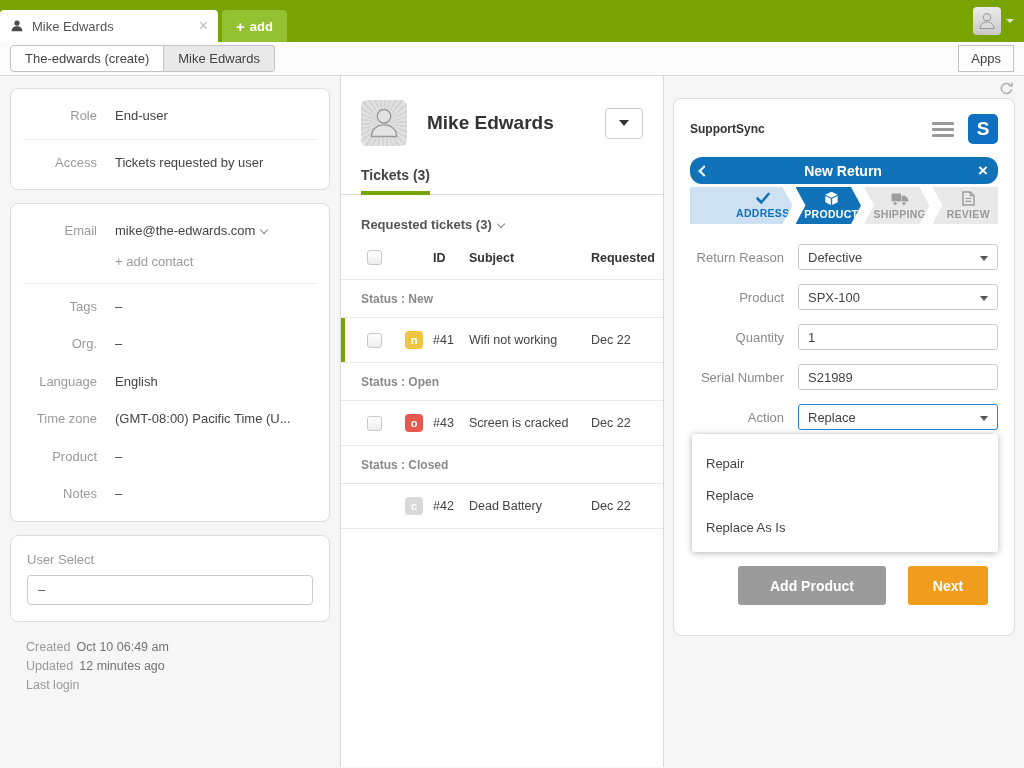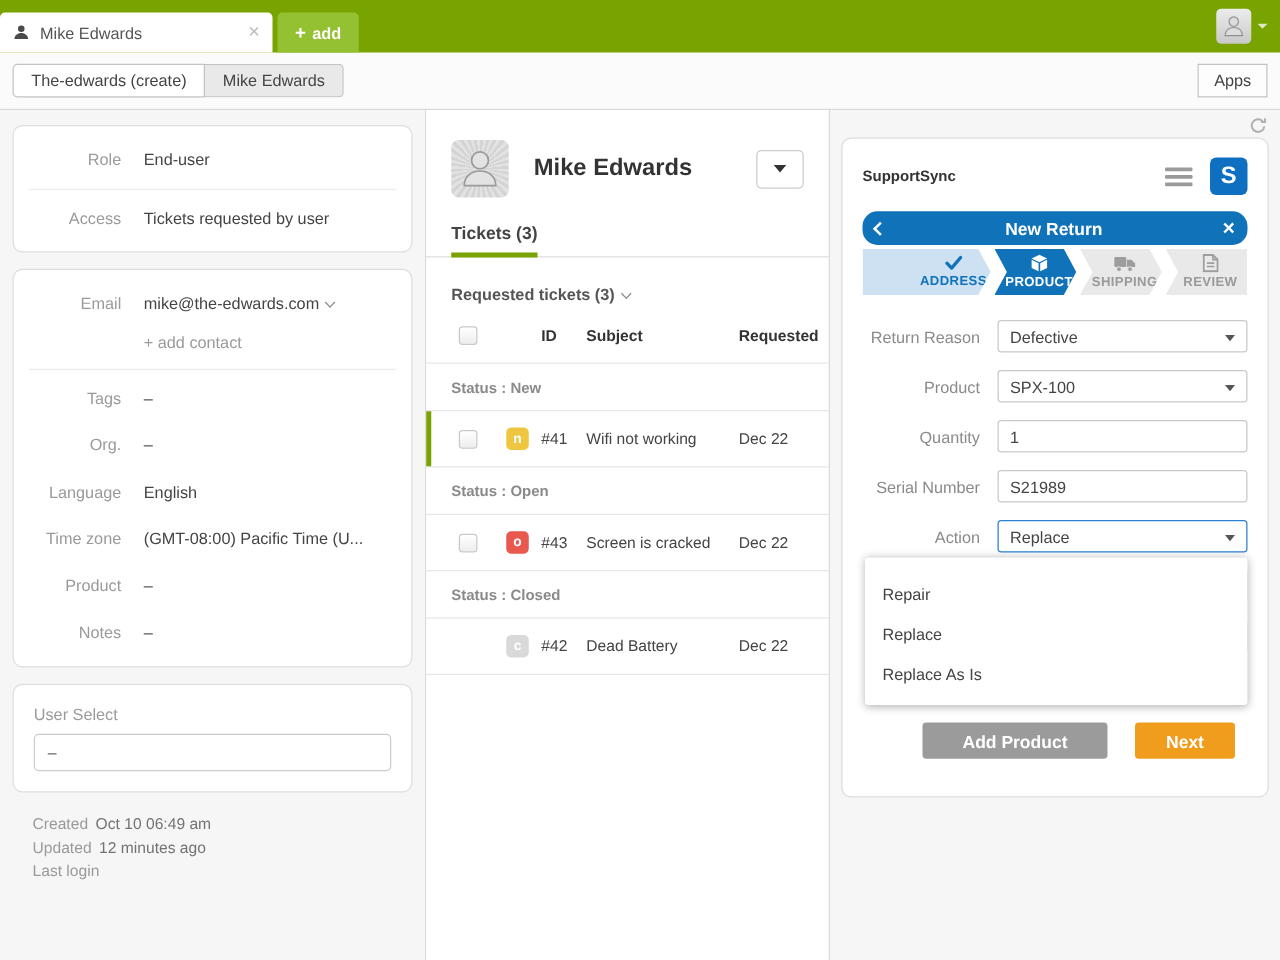--- a/index.html
+++ b/index.html
@@ -11,21 +11,21 @@
   .tab-active { width:218px; height:32px; background:#fff; border-radius:4px 4px 0 0; display:flex; align-items:center; padding:0 10px; gap:8px; }
   .tab-active .tab-title { font-size:13px; color:#555; flex:1; }
   .tab-close { color:#bbb; font-size:16px; line-height:1; cursor:pointer; }
   .tab-add { margin-left:4px; height:32px; background:#94c131; border-radius:4px 4px 0 0; color:#fff; font-size:13px; font-weight:bold; display:flex; align-items:center; padding:0 14px; gap:5px; }
   .tab-add .plus { font-size:15px; font-weight:bold; }
   .topbar-right { position:absolute; right:10px; top:7px; display:flex; align-items:center; gap:5px; }
   .avatar-sm { width:28px; height:28px; border-radius:4px; background:linear-gradient(#ececec,#c9c9c9); display:flex; align-items:center; justify-content:center; }
   .caret-white { width:0; height:0; border-left:4px solid transparent; border-right:4px solid transparent; border-top:4px solid rgba(255,255,255,.75); }
 
   
-  .subbar { height:46px; background:#fbfbfb; border-bottom:1px solid #d9d9d9; display:flex; align-items:center; padding:0 10px; }
+  .subbar { height:34px; background:#fbfbfb; border-bottom:1px solid #d9d9d9; display:flex; align-items:center; padding:0 10px; }
   .seg { display:flex; }
   .seg-btn { font-size:13px; color:#444; padding:5px 14px; border:1px solid #c3c3c3; background:#fff; cursor:pointer; }
   .seg-btn.first { border-radius:4px 0 0 4px; }
   .seg-btn.second { border-radius:0 4px 4px 0; border-left:none; background:#e9e9e9; }
   .apps-btn { margin-left:auto; font-size:13px; color:#444; padding:5px 12px; border:1px solid #c3c3c3; background:#fdfdfd; border-radius:0; cursor:pointer; }
 
   
   .main { display:flex; height:691px; }
   .col-left { width:341px; border-right:1px solid #d9d9d9; background:#f6f6f6; padding-top:12px; }
   .col-mid { width:323px; background:#fff; border-right:1px solid #d9d9d9; position:relative; }
@@ -86,21 +86,21 @@
   .form { margin-top:20px; display:flex; flex-direction:column; gap:14px; }
   .frow { display:grid; grid-template-columns:94px 1fr; gap:14px; align-items:center; position:relative; }
   .flabel { text-align:right; color:#8a8a8a; font-size:13px; }
   .ffield { height:26px; border:1px solid #c9c9c9; border-radius:3px; background:#fff; display:flex; align-items:center; padding:0 9px; font-size:13px; color:#444; position:relative; cursor:pointer; }
   input.ffield { font-family:inherit; width:100%; cursor:text; }
   .ffield.select::after { content:""; position:absolute; right:9px; top:11px; width:0; height:0; border-left:4px solid transparent; border-right:4px solid transparent; border-top:5px solid #555; }
   .ffield.focused { border-color:#2d7fd3; }
   .menu { position:absolute; z-index:10; top:calc(100% + 4px); left:2px; right:0; background:#fff; border-radius:3px; box-shadow:0 1px 7px rgba(0,0,0,.3); padding:13px 0 9px; }
   .menu-opt { height:32px; display:flex; align-items:center; padding-left:14px; font-size:13px; color:#444; cursor:pointer; }
   .btn-row { margin-top:56px; display:flex; justify-content:flex-end; gap:22px; padding-right:10px; }
-  .btn { height:29px; border:none; border-radius:3px; color:#fff; font-weight:bold; font-size:14px; font-family:inherit; cursor:pointer; }
+  .btn { height:39px; border:none; border-radius:3px; color:#fff; font-weight:bold; font-size:14px; font-family:inherit; cursor:pointer; }
   .btn-gray { width:148px; background:#9b9b9b; }
   .btn-orange { width:80px; background:#f09c1c; }
   .icon-svg { display:block; }
 </style>
 </head>
 <body>
 
 <div class="topbar">
   <div class="tab-active">
     <svg class="icon-svg" width="14" height="14" viewBox="0 0 16 16">

